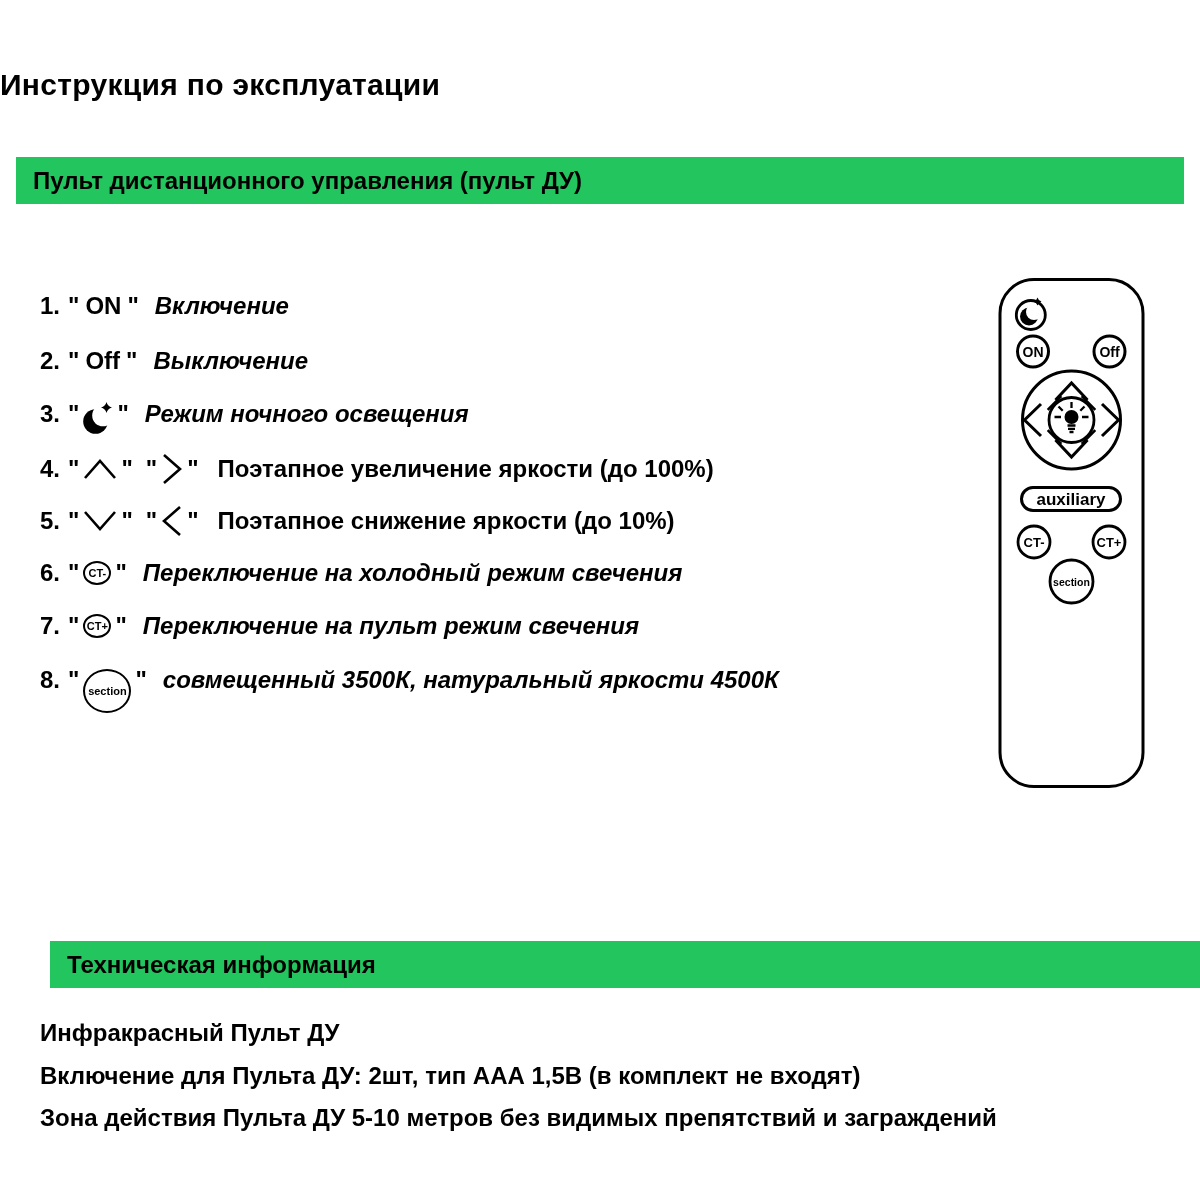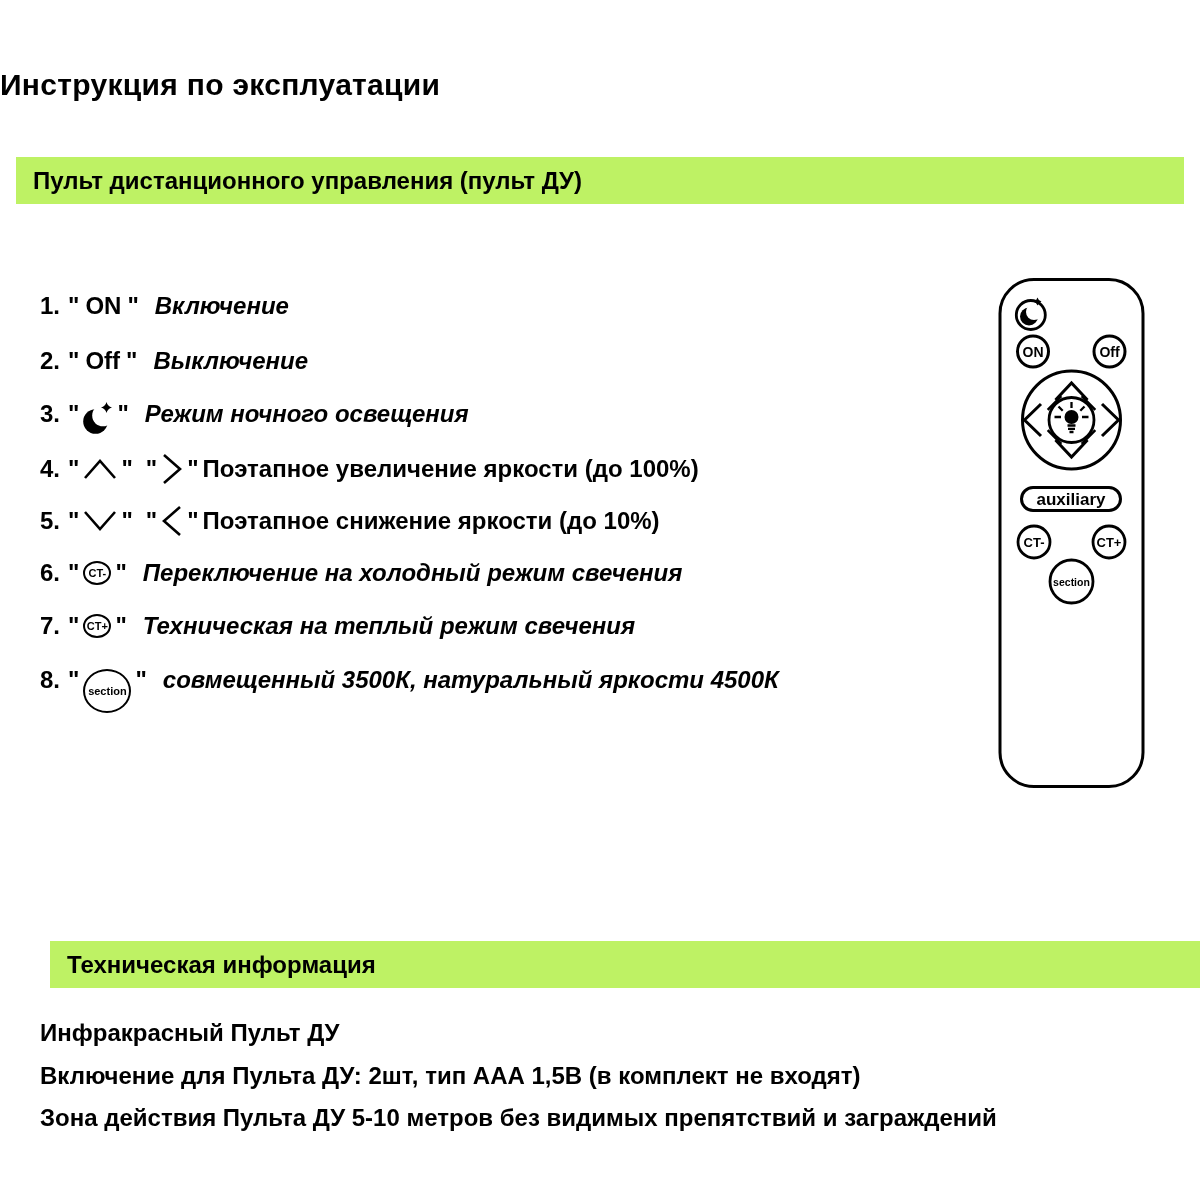--- a/index.html
+++ b/index.html
@@ -12,38 +12,38 @@
     font-weight:700;
     overflow:hidden;
   }
   .page-title {
     position:absolute; top:67px; left:0; width:1154px;
     text-align:left; font-size:30px; line-height:36px; letter-spacing:.3px;
     white-space:nowrap;
   }
   .banner {
     position:absolute; left:16px; width:1168px; height:47px;
-    background:#bef264;
+    background:#22c55e;
     display:flex; align-items:center; padding-left:17px;
     font-size:24px; white-space:nowrap;
   }
   #banner-remote { top:157px; }
   #banner-tech   { top:941px;margin-left:34px; }
 
   .item-row {
     position:absolute; left:40px;
     display:flex; align-items:center;
     font-size:24px; line-height:30px; white-space:nowrap;
   }
   .num { width:24px; }
   .q { margin:0 4px; }
   .q2 { margin-left:9px; }
   .btn-name { margin:0 2px; }
   .itxt { margin-left:12px;font-style:italic; }
-  .itxt-far { }
+  .itxt-far { margin-left:15px; }
 
   .ct-pill {
     width:28px; height:24px; border:2px solid #000; border-radius:50%;
     display:flex; align-items:center; justify-content:center;
     font-size:11px; letter-spacing:0;
   }
   .section-circle {
     width:48px; height:44px; border:2.5px solid #000; border-radius:50%;
     display:flex; align-items:center; justify-content:center;
     font-size:11px;
@@ -156,21 +156,21 @@
   <span class="ct-pill">CT-</span>
   <span class="q">"</span>
   <span class="itxt">Переключение на холодный режим свечения</span>
 </div>
 
 <div class="item-row" id="row-7">
   <span class="num">7.</span>
   <span class="q">"</span>
   <span class="ct-pill">CT+</span>
   <span class="q">"</span>
-  <span class="itxt">Техническая на теплый режим свечения</span>
+  <span class="itxt">Переключение на пульт режим свечения</span>
 </div>
 
 <div class="item-row" id="row-8">
   <span class="num">8.</span>
   <span class="q">"</span>
   <span class="section-circle">section</span>
   <span class="q">"</span>
   <span class="itxt two-lines">
     <div>совмещенный 3500К, натуральный яркости 4500К</div>
   </span>

